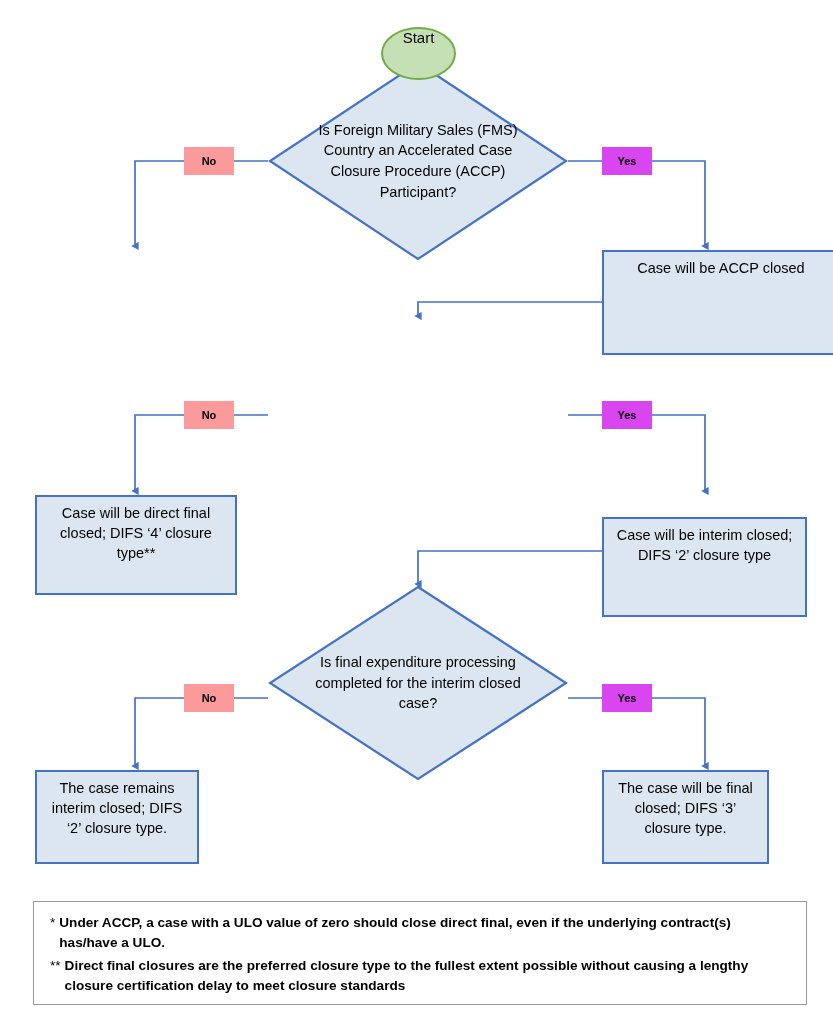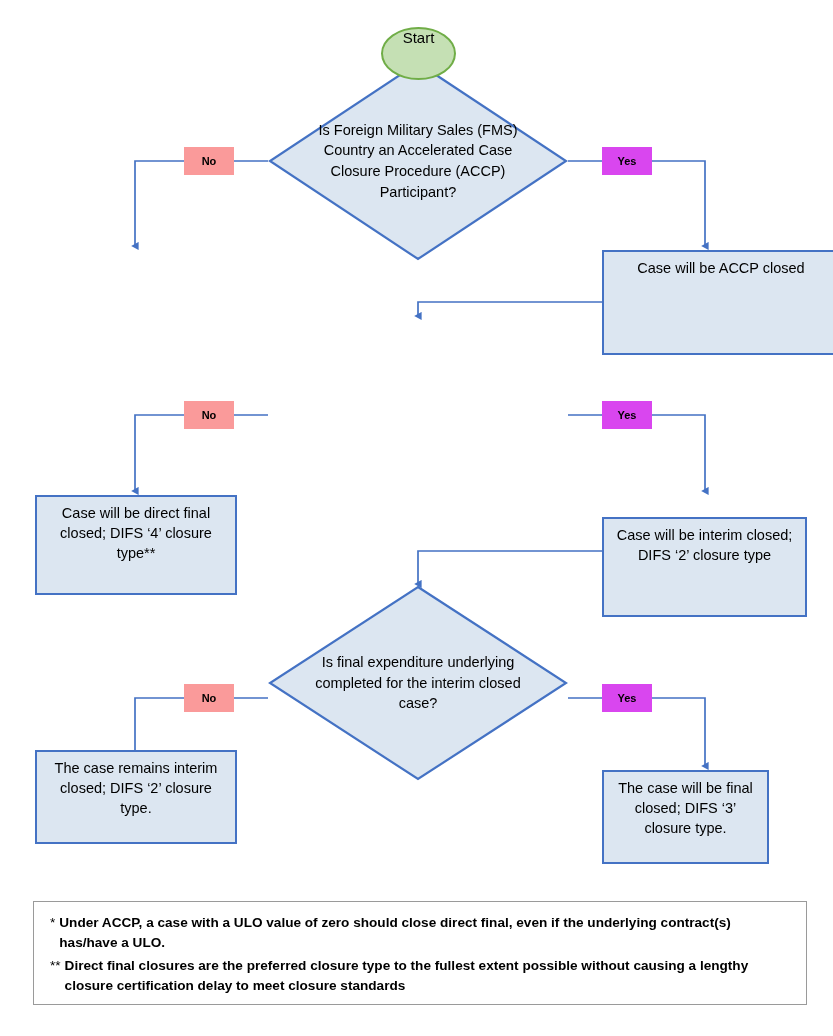--- a/index.html
+++ b/index.html
@@ -123,31 +123,31 @@
   </div>
 
   <div class="node proc" style="left:602px;top:495px;width:205px;height:100px;margin-top:22px;">
     <span>Case will be interim closed; DIFS ‘2’ closure type</span>
   </div>
 
   <div class="diamond-wrap" style="left:268px;top:585px;width:300px;height:196px;">
     <svg width="300" height="196" viewBox="0 0 300 196">
       <polygon points="150,2 298,98 150,194 2,98" fill="#dce6f1" stroke="#4472c4" stroke-width="2.2"></polygon>
     </svg>
-    <div class="diamond-label">Is final expenditure underlying completed for the interim closed case?</div>
+    <div class="diamond-label">Is final expenditure processing completed for the interim closed case?</div>
   </div>
 
   <div class="tag tag-no" style="left:184px;top:684px;width:50px;height:28px;">
     <span>No</span>
   </div>
   <div class="tag tag-yes" style="left:602px;top:684px;width:50px;height:28px;">
     <span>Yes</span>
   </div>
 
-  <div class="node proc" style="left:35px;top:750px;width:202px;height:94px;">
+  <div class="node proc" style="left:35px;top:770px;width:164px;height:94px;">
     <span>The case remains interim closed; DIFS ‘2’ closure type.</span>
   </div>
 
   <div class="node proc" style="left:602px;top:770px;width:167px;height:94px;">
     <span>The case will be final closed; DIFS ‘3’ closure type.</span>
   </div>
 
   <div class="footnotes" style="left:33px;top:901px;width:774px;height:104px;">
     <div class="fn-line">
       <span class="fn-mark">*</span>

